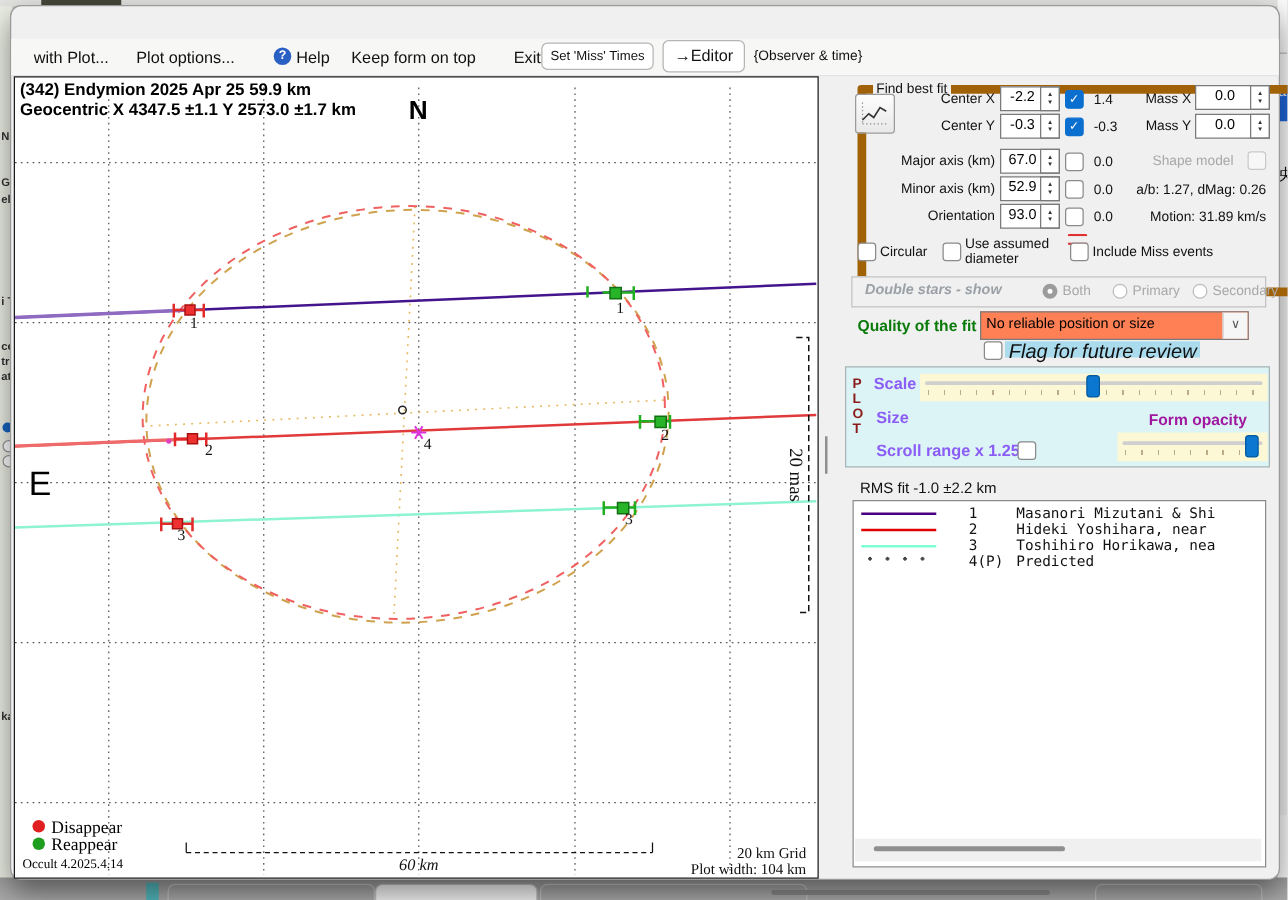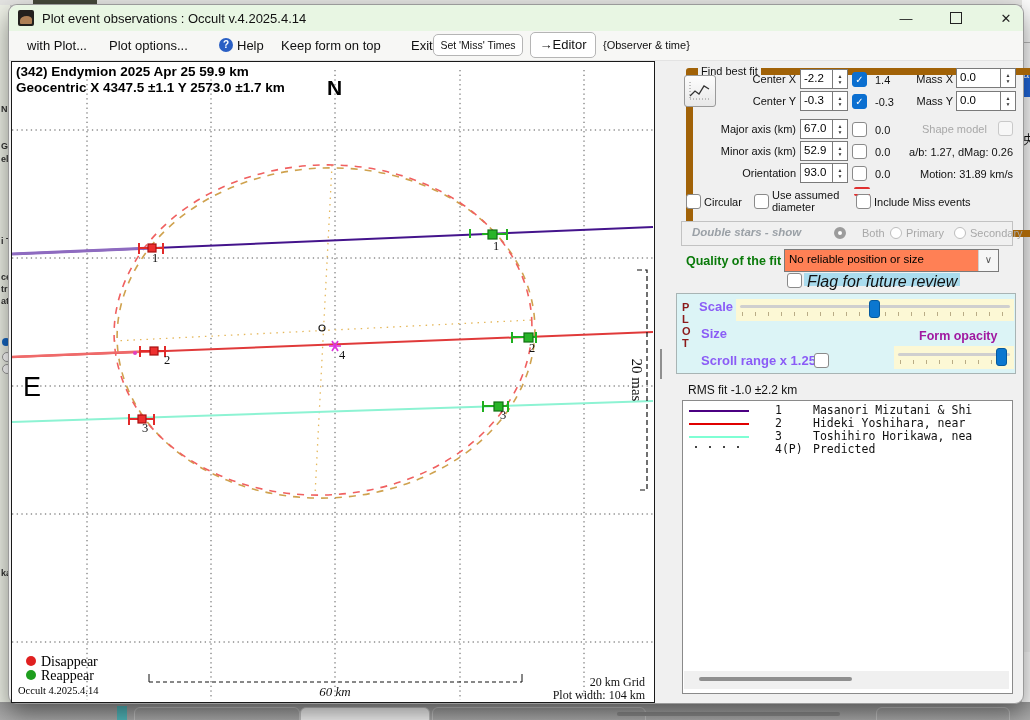--- a/index.html
+++ b/index.html
@@ -46,21 +46,21 @@
   #observer-time{left:594px;top:8px;font-size:11px;}
   
   #plot-box{left:2px;top:56px;width:642px;height:640px;background:#fff;border:1.5px solid #1a1a1a;}
   #plot-svg{position:absolute;left:0;top:0;}
   
   #splitter{left:651px;top:344px;width:2px;height:30px;background:#8f8f8f;}
   
   .rlabel{position:absolute;font-size:11px;color:#111;text-align:right;white-space:nowrap;}
   .rtext{position:absolute;font-size:11px;color:#111;white-space:nowrap;}
   .spin{position:absolute;height:18px;background:#fff;border:1px solid #7a7a7a;display:flex;font-size:11.5px;}
-  .spin .val{flex:1;padding:2px 0 0 3px;}
+  .spin .val{flex:1;padding:2px 0 0 3px;text-align:center;}
   .spin .arr{width:14px;border:1px solid #7a7a7a;margin:-1px -1px -1px 0;display:flex;flex-direction:column;
              align-items:center;justify-content:center;font-size:5px;color:#333;line-height:6px;}
   .cb{position:absolute;width:13px;height:13px;border:1px solid #8a8a8a;border-radius:3px;background:#fff;
       text-align:center;line-height:13px;font-size:10px;color:#fff;}
   .cb.checked{background:#0b6fd0;border-color:#0b6fd0;}
   .cb.disabled{border-color:#c9c9c9;background:#f7f7f7;}
   .radio{position:absolute;width:12px;height:12px;border-radius:50%;border:1px solid #8a8a8a;background:#fff;box-sizing:border-box;}
   .radio.sel-blue{border:4px solid #0b62b5;}
   .radio.sel-gray{border:4px solid #9c9c9c;}
   .radio.disabled{border-color:#bdbdbd;}
@@ -131,35 +131,20 @@
   <div class="teal"></div>
   <div class="box" style="left:134px;width:164px"></div>
   <div class="box white" style="left:300px;width:128px"></div>
   <div class="box" style="left:432px;width:212px"></div>
   <div class="box" style="left:876px;width:132px"></div>
   <div class="bar"></div>
 </div>
 
 <div id="win" class="abs">
 
-  <div id="titlebar" class="abs">
-    <div id="app-icon" class="abs">
-        <i></i>
-      </div>
-    <div id="title-text" class="abs">Plot event observations : Occult v.4.2025.4.14</div>
-    <div id="btn-min" class="abs cap-btn">
-        <span>—</span>
-      </div>
-    <div id="btn-max" class="abs cap-btn">
-        <i></i>
-      </div>
-    <div id="btn-close" class="abs cap-btn">
-        <span>✕</span>
-      </div>
-  </div>
 
   <div id="menubar" class="abs">
     <span class="menu-item" style="left:18px">with Plot...</span>
     <span class="menu-item" style="left:100px">Plot options...</span>
     <span id="help-icon" class="abs">?</span>
     <span class="menu-item" style="left:228px">Help</span>
     <span class="menu-item" style="left:272px">Keep form on top</span>
     <span class="menu-item" style="left:402px">Exit</span>
     <div id="btn-miss" class="mini-btn">Set 'Miss' Times</div>
     <div id="btn-editor" class="mini-btn">→Editor</div>
@@ -388,21 +373,21 @@
   <div class="rtext" style="left:695px;top:191px">Circular</div>
   <div class="cb" style="left:745px;top:189px"></div>
   <div class="rtext" style="left:763px;top:184px">Use assumed</div>
   <div class="rtext" style="left:763px;top:196px">diameter</div>
   <div class="cb" style="left:847px;top:189px"></div>
   <div class="rtext" style="left:865px;top:191px">Include Miss events</div>
 
   <div id="ds-box" class="abs">
     <span class="gray-bold" style="left:10px;top:4px">Double stars - show</span>
     <span class="radio sel-gray" style="left:152px;top:5px"></span>
-    <span class="gray-lab" style="left:180px;top:5px">Both</span>
+    <span class="gray-lab" style="left:168px;top:5px">Both</span>
     <span class="radio disabled" style="left:208px;top:5px"></span>
     <span class="gray-lab" style="left:224px;top:5px">Primary</span>
     <span class="radio disabled" style="left:272px;top:5px"></span>
     <span class="gray-lab" style="left:288px;top:5px">Secondary</span>
   </div>
 
   <div id="quality-label" class="abs">Quality of the fit</div>
   <div id="quality-dd" class="abs">
     <span class="txt">No reliable position or size</span>
     <span class="chev">∨</span>

